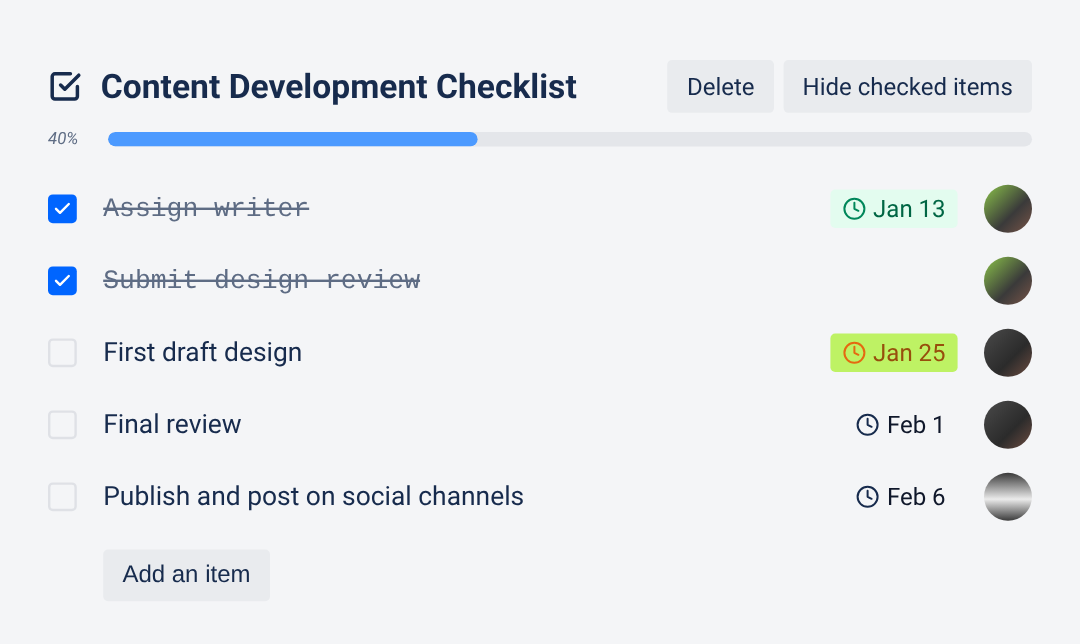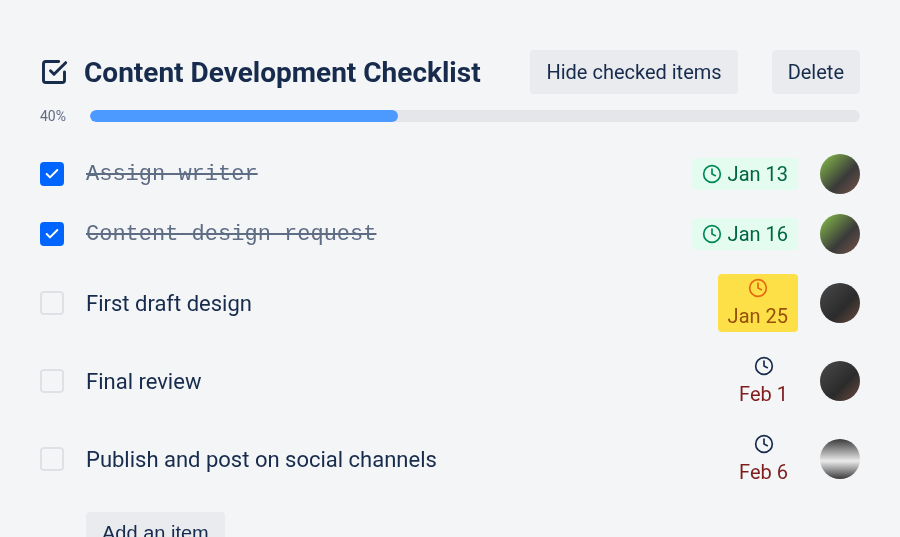--- a/index.html
+++ b/index.html
@@ -14,21 +14,21 @@
       height: 537px;
       overflow: hidden;
     }
     .card {
       background: #f4f5f7;
       padding: 50px 40px 30px 40px;
     }
     .header {
       display: flex;
       align-items: center;
-      gap: 34px;
+      gap: 8px;
       margin-bottom: 14px;
     }
     .title-wrap {
       display: flex;
       align-items: center;
       gap: 16px;
       flex: 1;
     }
     .check-title-icon {
       width: 28px;
@@ -49,20 +49,21 @@
       font-size: 20px;
       color: #172b4d;
       cursor: pointer;
       font-family: inherit;
     }
     .progress-row {
       display: flex;
       align-items: center;
       gap: 12px;
       margin-bottom: 20px;
+      font-style: italic;
     }
     .progress-pct {
       font-size: 14px;
       color: #5e6c84;
       min-width: 38px;
       text-align: left;
     }
     .progress-bar {
       flex: 1;
       height: 12px;
@@ -125,30 +126,28 @@
       border-radius: 4px;
       font-size: 20px;
       font-weight: 400;
     }
     .date-badge.green {
       background: #e3fcef;
       color: #006644;
     }
     .date-badge.green .clock-icon { color: #00875a; }
     .date-badge.orange {
-      background: #fde047;
+      background: #bef264;
       color: #974f0c;
-      flex-direction: column;
     }
     .date-badge.orange .clock-icon { color: #e56910; }
     .date-badge.plain {
       background: transparent;
-      color: #7f1d1d;
+      color: #0f172a;
       font-weight: 400;
-      flex-direction: column;
     }
     .date-badge.plain .clock-icon { color: #172b4d; }
     .clock-icon {
       width: 20px;
       height: 20px;
       display: inline-flex;
     }
     .avatar {
       width: 40px;
       height: 40px;
@@ -182,22 +181,22 @@
   <div class="header">
     <div class="title-wrap">
       <span class="check-title-icon">
         <svg viewBox="0 0 24 24" fill="none" stroke="currentColor" stroke-width="2.5" stroke-linecap="round" stroke-linejoin="round">
           <path d="M9 11l3 3L22 4"></path>
           <path d="M21 12v7a2 2 0 0 1-2 2H5a2 2 0 0 1-2-2V5a2 2 0 0 1 2-2h11"></path>
         </svg>
       </span>
       <h2 class="title">Content Development Checklist</h2>
     </div>
+    <button class="action-btn">Delete</button>
     <button class="action-btn">Hide checked items</button>
-    <button class="action-btn">Delete</button>
   </div>
 
   <div class="progress-row">
     <span class="progress-pct">40%</span>
     <div class="progress-bar">
       <div class="progress-fill" style="width:40%"></div>
     </div>
   </div>
 
   <div class="items">
@@ -220,30 +219,21 @@
       </span>
       <span class="avatar a1"></span>
     </div>
 
     <div class="item-row">
       <span class="checkbox checked">
         <svg viewBox="0 0 24 24" fill="none" stroke="currentColor" stroke-width="3" stroke-linecap="round" stroke-linejoin="round">
             <polyline points="20 6 9 17 4 12"></polyline>
           </svg>
       </span>
-      <span class="item-label done">Content design request</span>
-      <span class="date-badge green">
-        <span class="clock-icon">
-          <svg viewBox="0 0 24 24" fill="none" stroke="currentColor" stroke-width="2" stroke-linecap="round" stroke-linejoin="round">
-              <circle cx="12" cy="12" r="10"></circle>
-              <polyline points="12 6 12 12 16 14"></polyline>
-            </svg>
-        </span>
-        <span>Jan 16</span>
-      </span>
+      <span class="item-label done">Submit design review</span>
       <span class="avatar a1"></span>
     </div>
 
     <div class="item-row">
       <span class="checkbox unchecked"></span>
       <span class="item-label">First draft design</span>
       <span class="date-badge orange">
         <span class="clock-icon">
           <svg viewBox="0 0 24 24" fill="none" stroke="currentColor" stroke-width="2" stroke-linecap="round" stroke-linejoin="round">
               <circle cx="12" cy="12" r="10"></circle>

